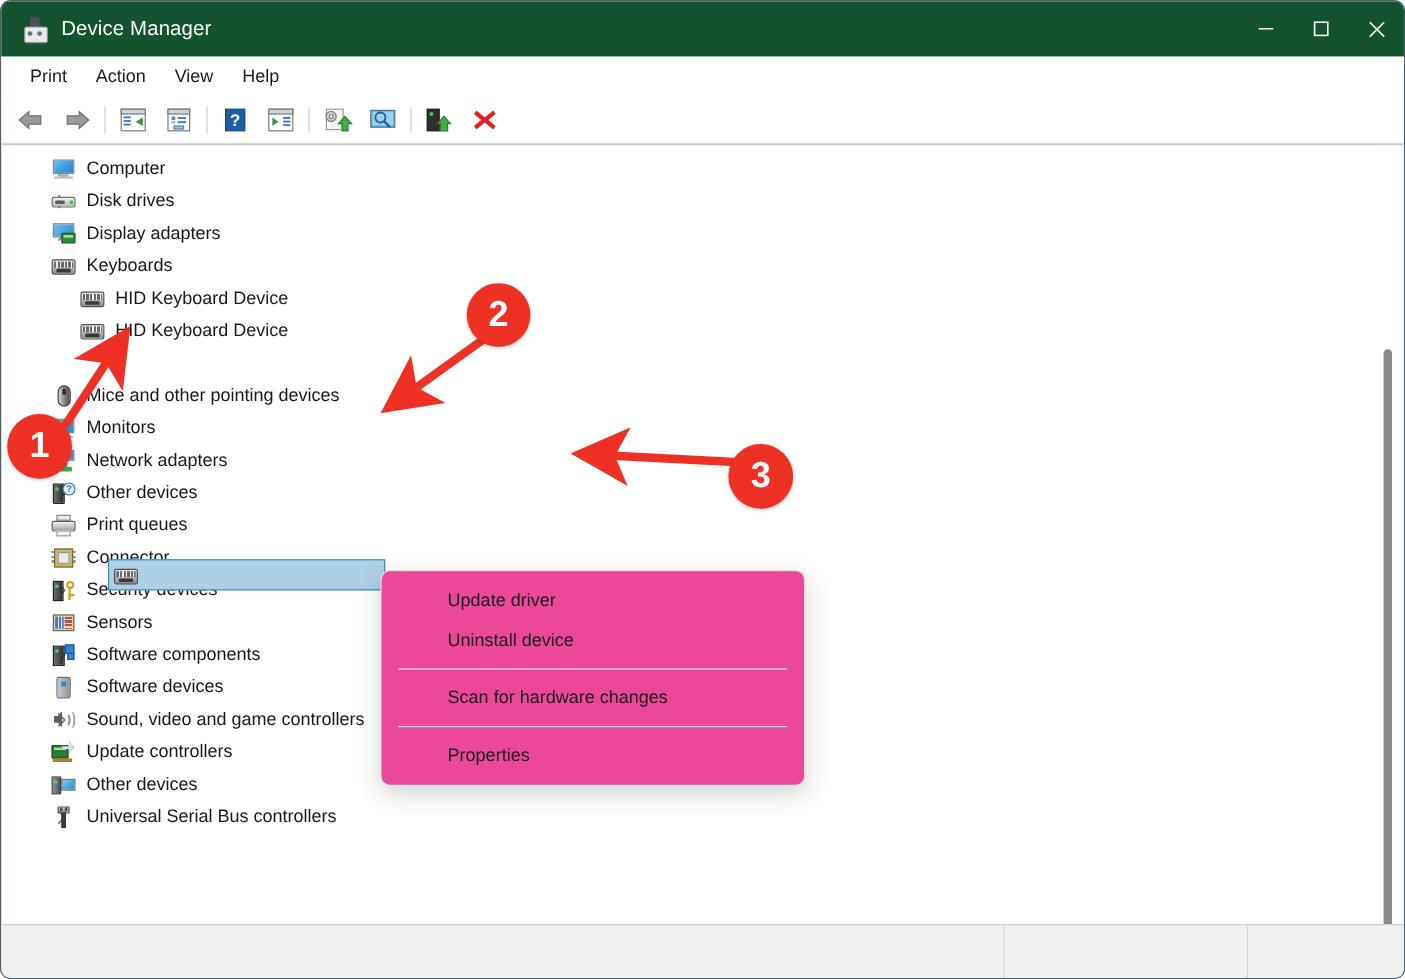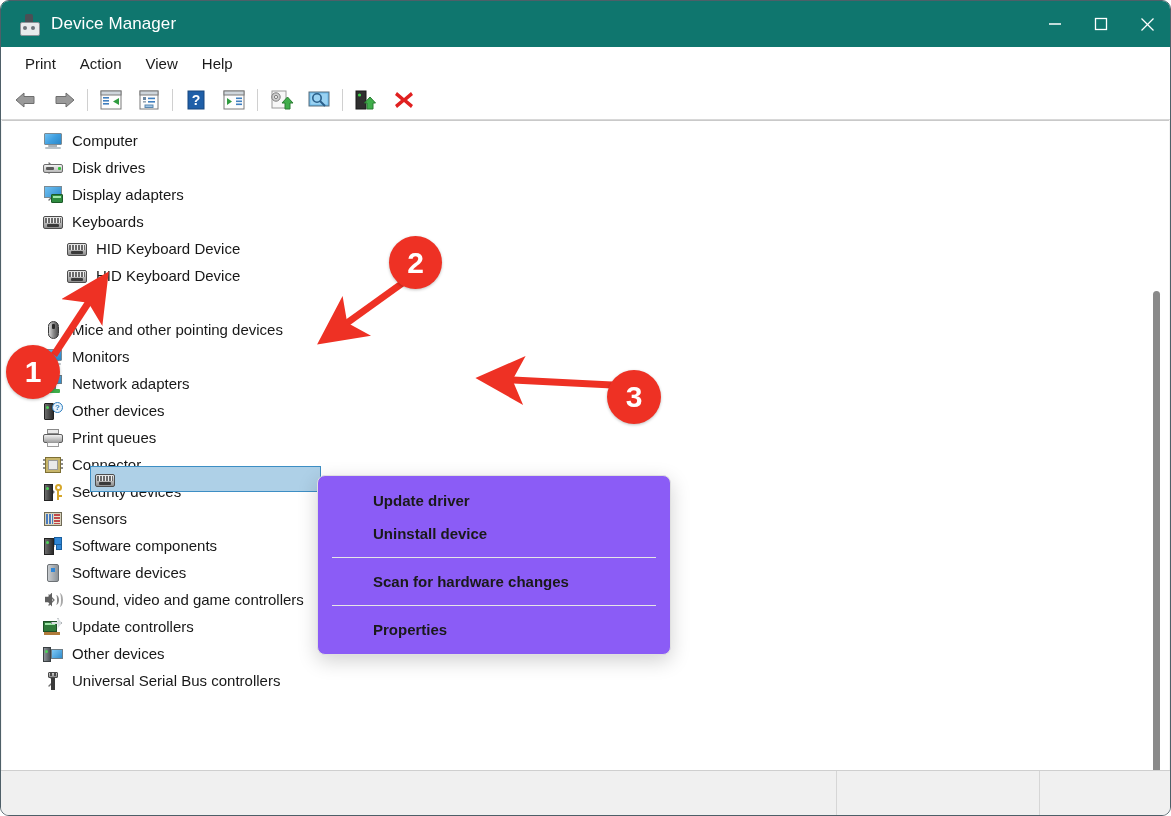--- a/index.html
+++ b/index.html
@@ -18,21 +18,21 @@
     border:1px solid #4e5f68;
     border-radius:9px;
     background:#f3f3f3;
     overflow:hidden;
     display:flex;flex-direction:column;
   }
 
   
   #titlebar{
     height:46px;flex:0 0 46px;
-    background:#0f766e;
+    background:#14532d;
     display:flex;align-items:center;
     position:relative;
   }
   #app-icon{
     width:22px;height:22px;margin-left:17px;margin-right:11px;
     position:relative;flex:0 0 22px;
   }
   #app-icon .ai-body{
     position:absolute;left:2px;top:9px;width:18px;height:12px;
     background:#e8eaec;border:1px solid #8d9298;border-radius:2px;
@@ -282,27 +282,26 @@
     border-top:1px solid #cfcfcf;
     display:flex;
     position:relative;
   }
   #statusbar .pane{height:100%;}
   #statusbar .sep{width:1px;background:#d6d6d6;height:100%;}
 
   
   #ctxmenu{
     position:absolute;left:315px;top:354px;width:352px;
-    background:#8b5cf6;
+    background:#ec4899;
     border:1px solid #e0e0e0;
     border-radius:8px;
     box-shadow:0 6px 20px rgba(0,0,0,.18);
     padding:8px 0;
     z-index:40;
-    font-weight:bold;
   }
   .ctx-item{
     height:33px;display:flex;align-items:center;
     padding-left:55px;
     font-size:15px;color:#1a1a1a;
   }
   .ctx-sep{
     height:1px;background:#e6e6e6;margin:7px 14px;
   }
 

